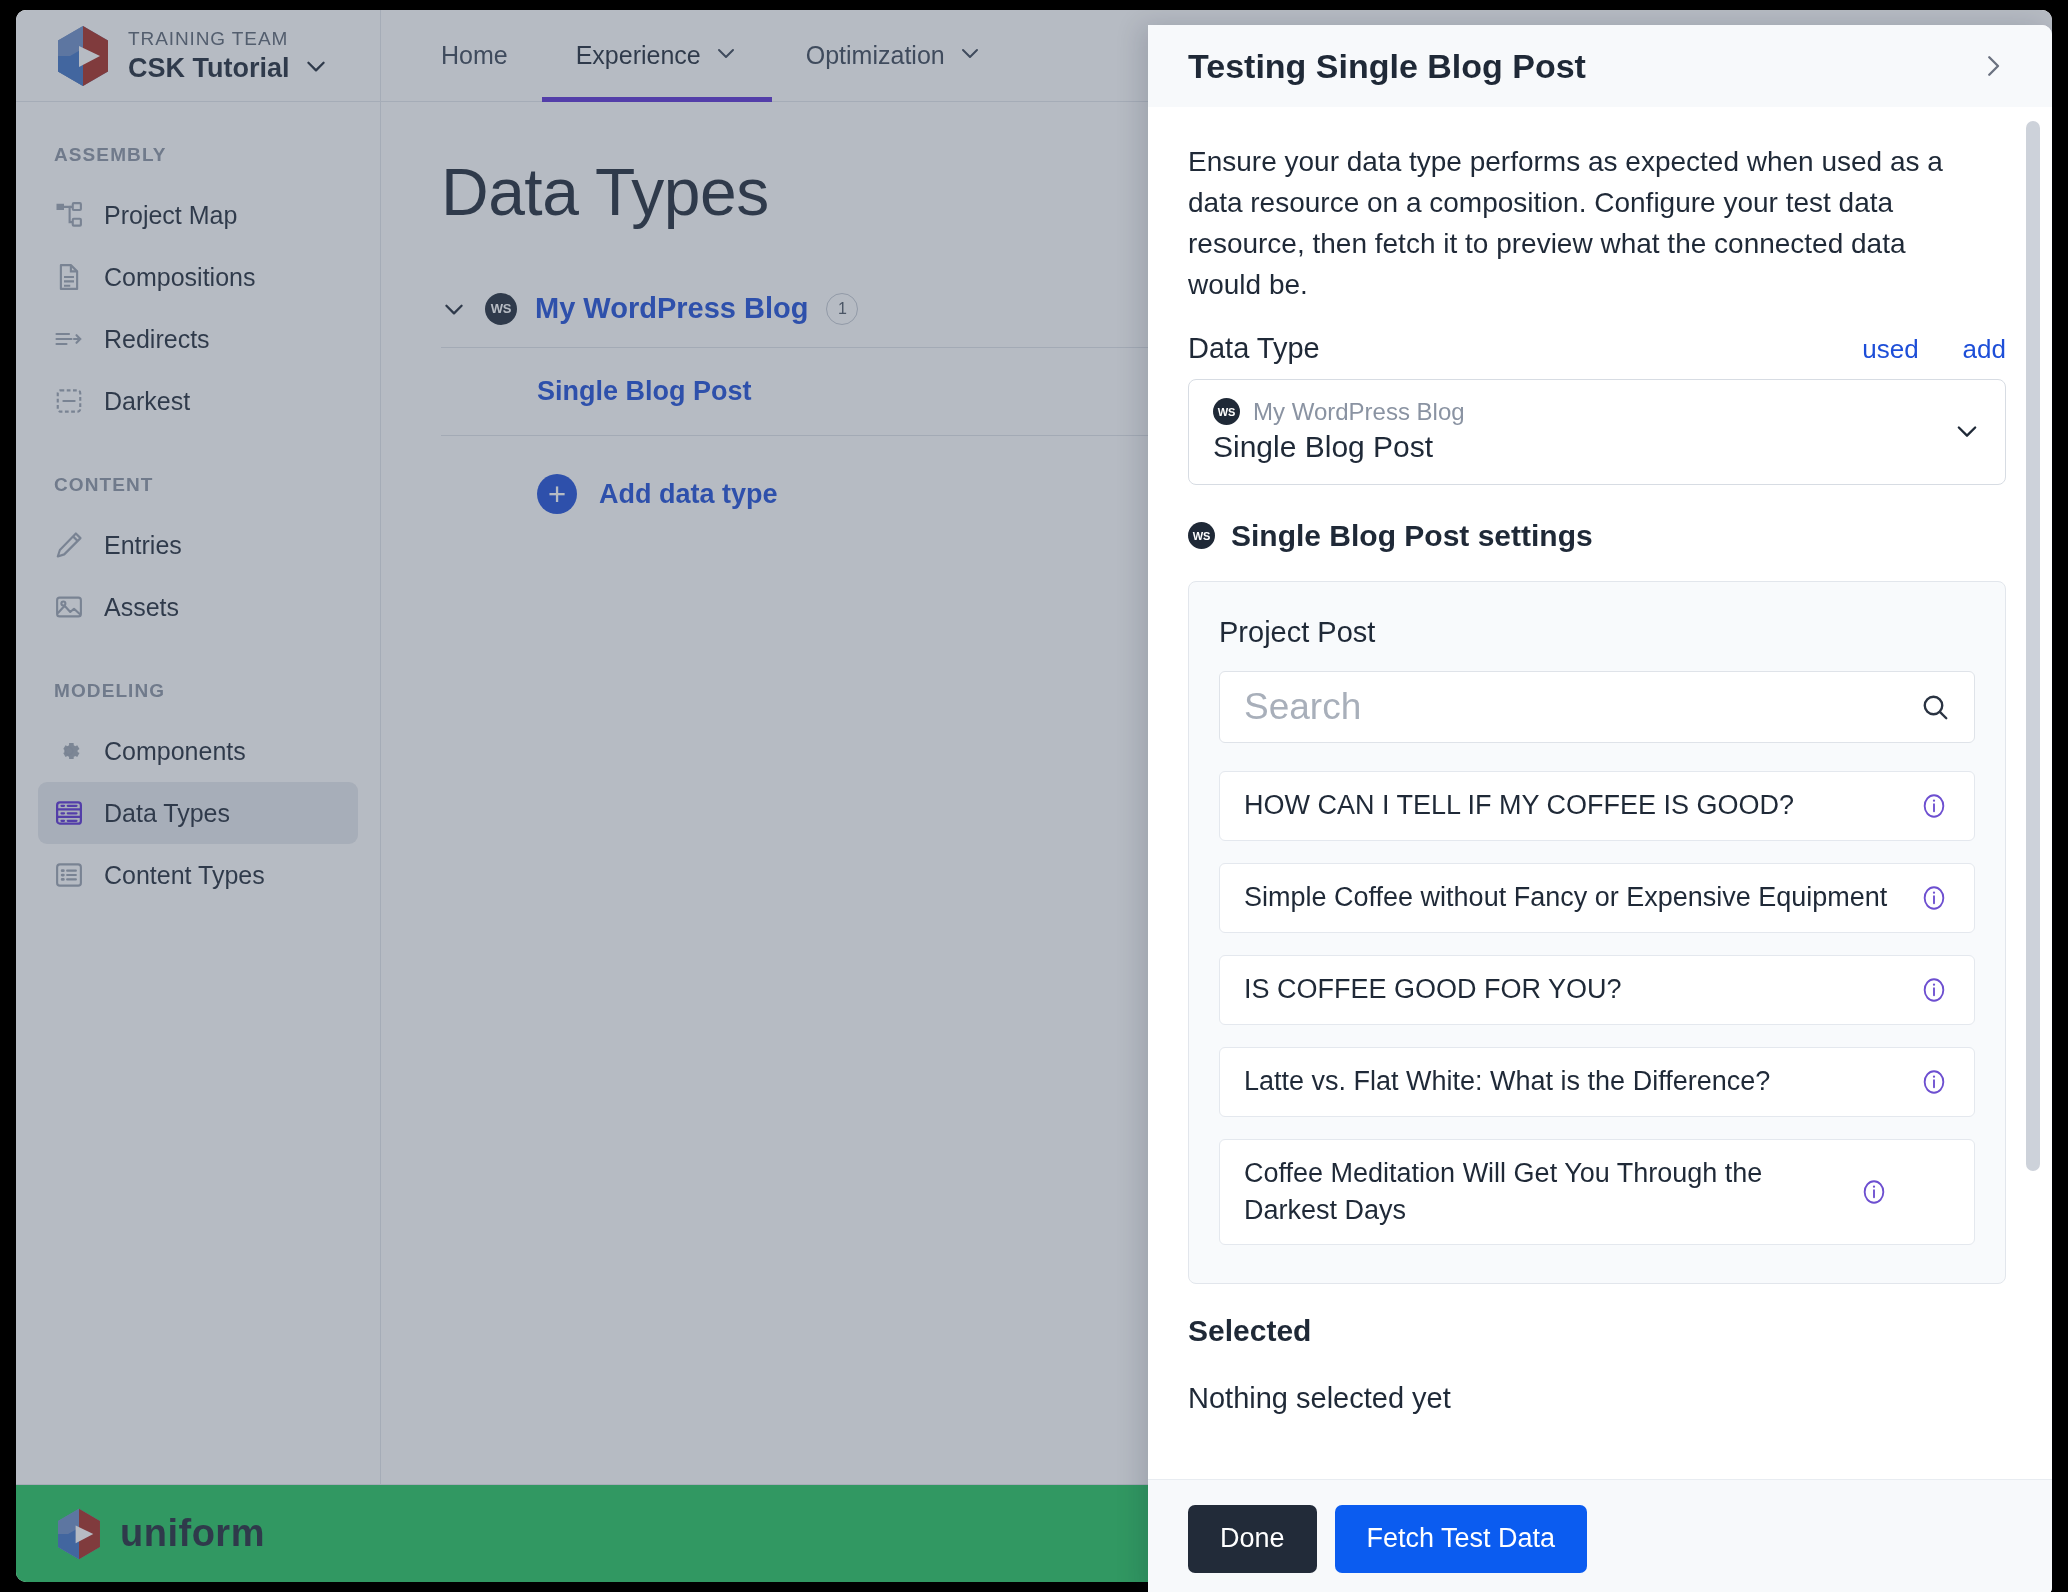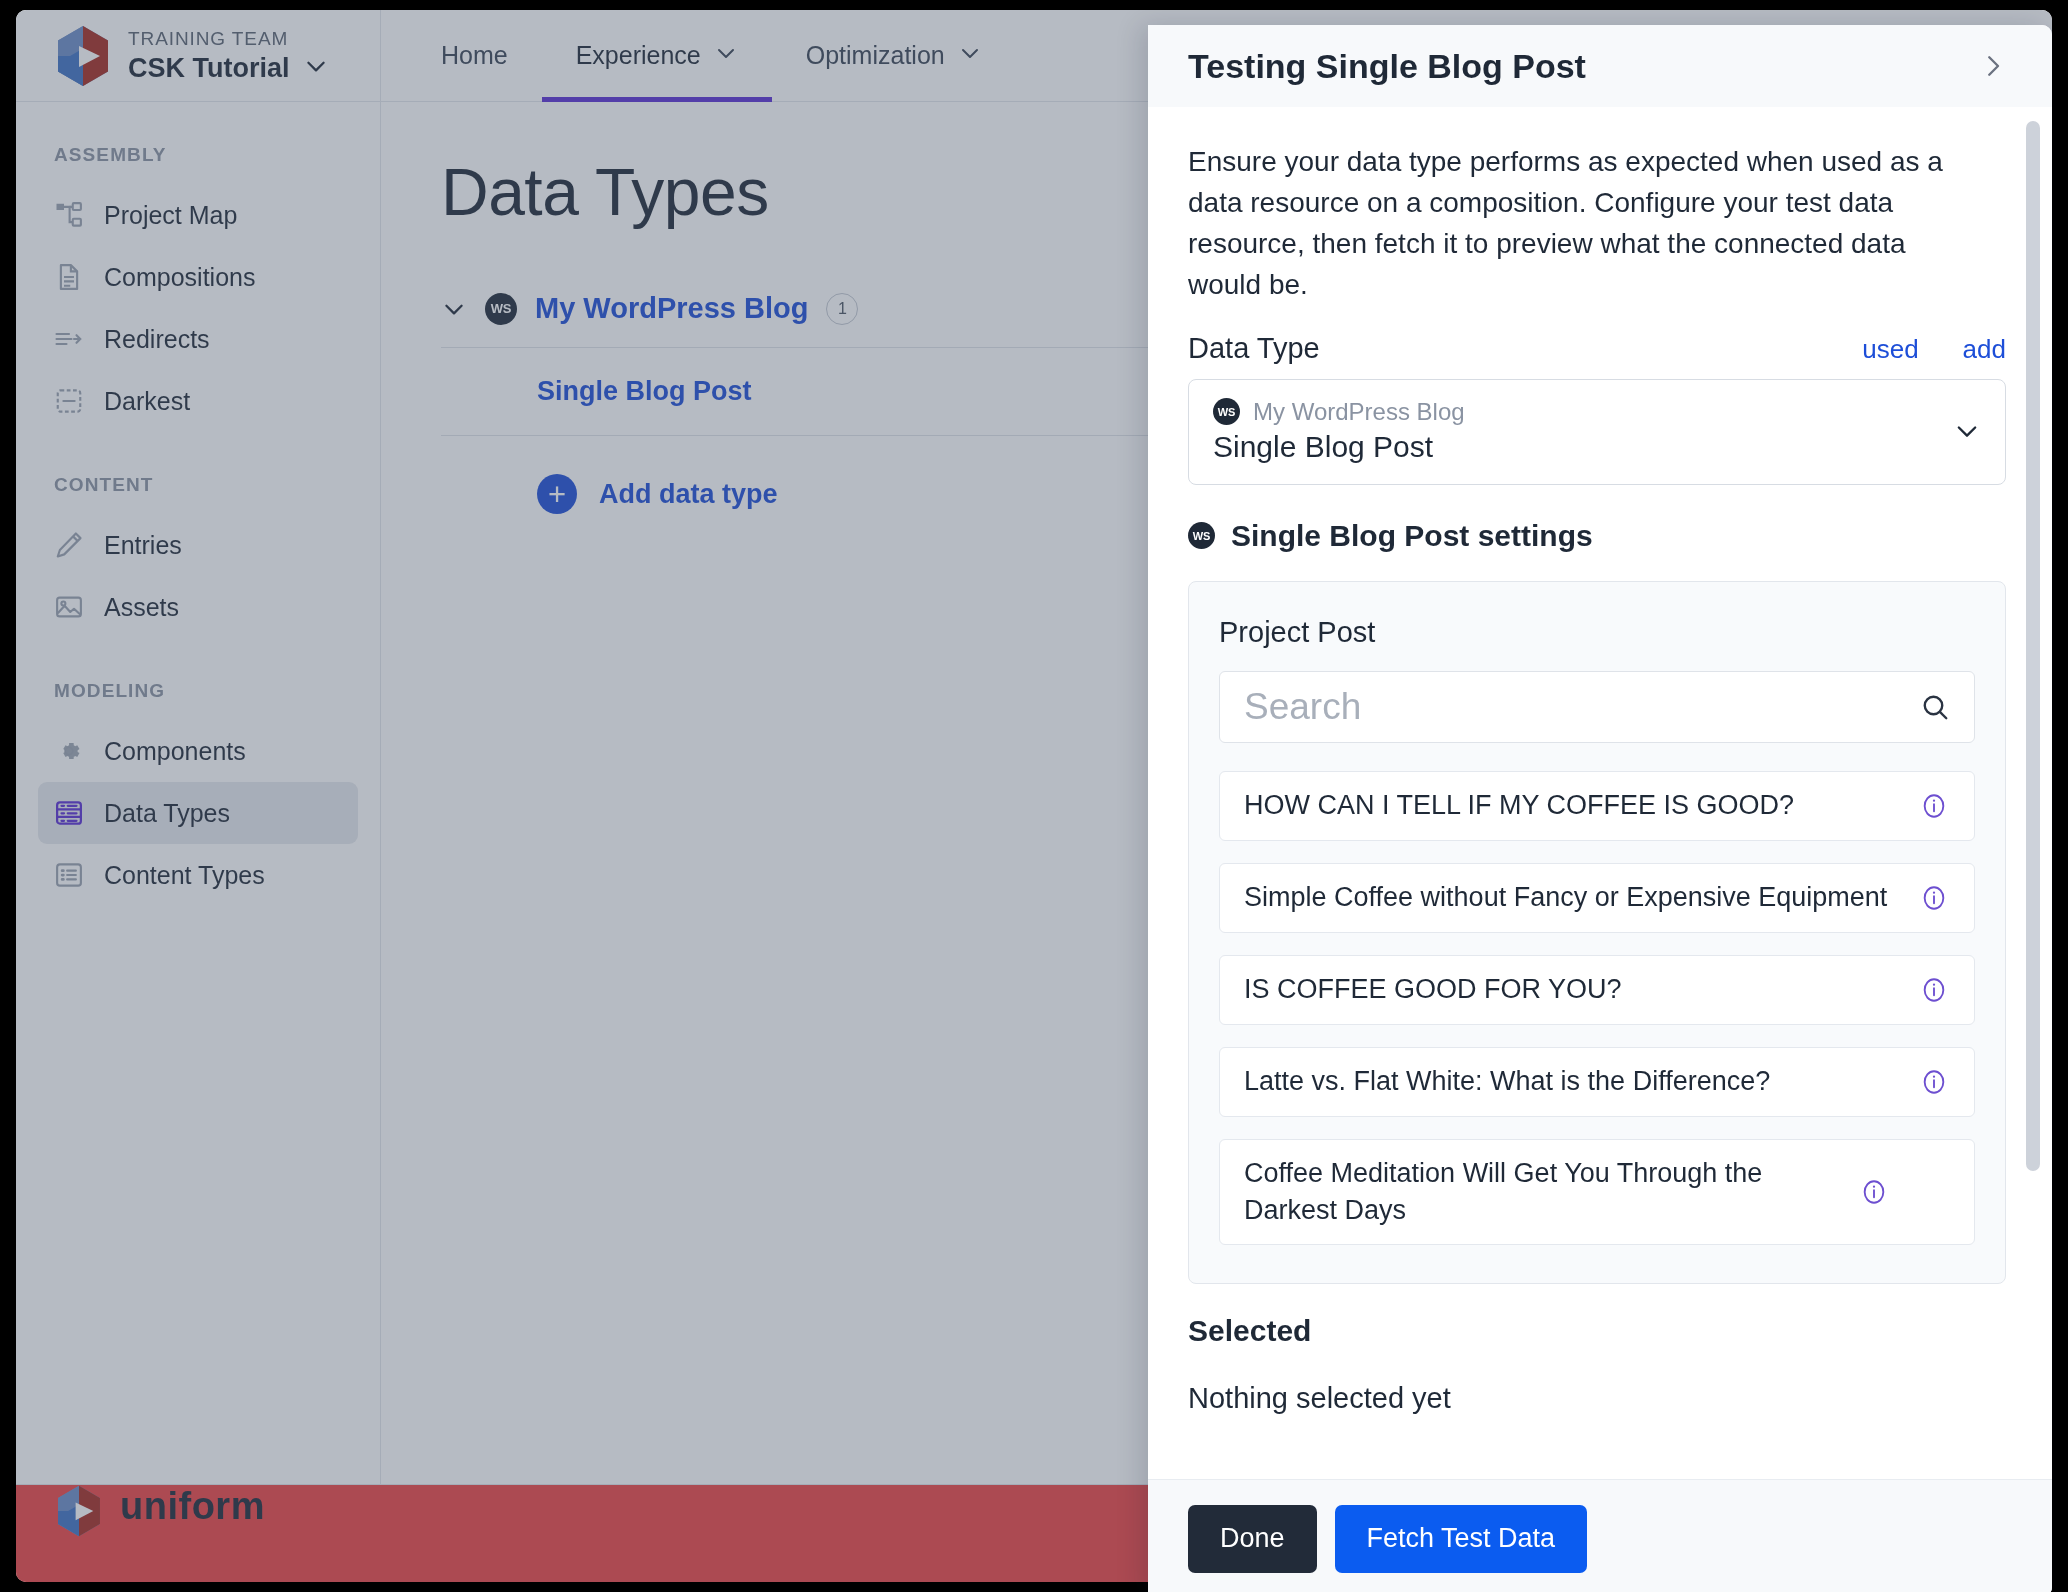--- a/index.html
+++ b/index.html
@@ -163,23 +163,23 @@
     display: flex; align-items: center; justify-content: center;
     font-size: 31px; line-height: 1; font-weight: 400;
     flex: 0 0 auto;
   }
   .add-label { font-size: 27px; color: #1d4ed8; font-weight: 700; }
 
   
   .footer {
     position: absolute; left: 0; bottom: 0;
     width: 2036px; height: 98px;
-    background: #ef4444;
+    background: #22c55e;
     border-top: 1px solid #e3e6eb;
-    display: flex; 
+    display: flex; align-items: center;
     padding-left: 40px; gap: 18px;
   }
   .footer-logo { width: 46px; height: 52px; }
   .footer-word { font-size: 38px; font-weight: 700; color: #1f2937; letter-spacing: 0.5px; }
 
   
   .panel {
     position: absolute;
     right: 16px; top: 25px;
     width: 904px; height: 1572px;

